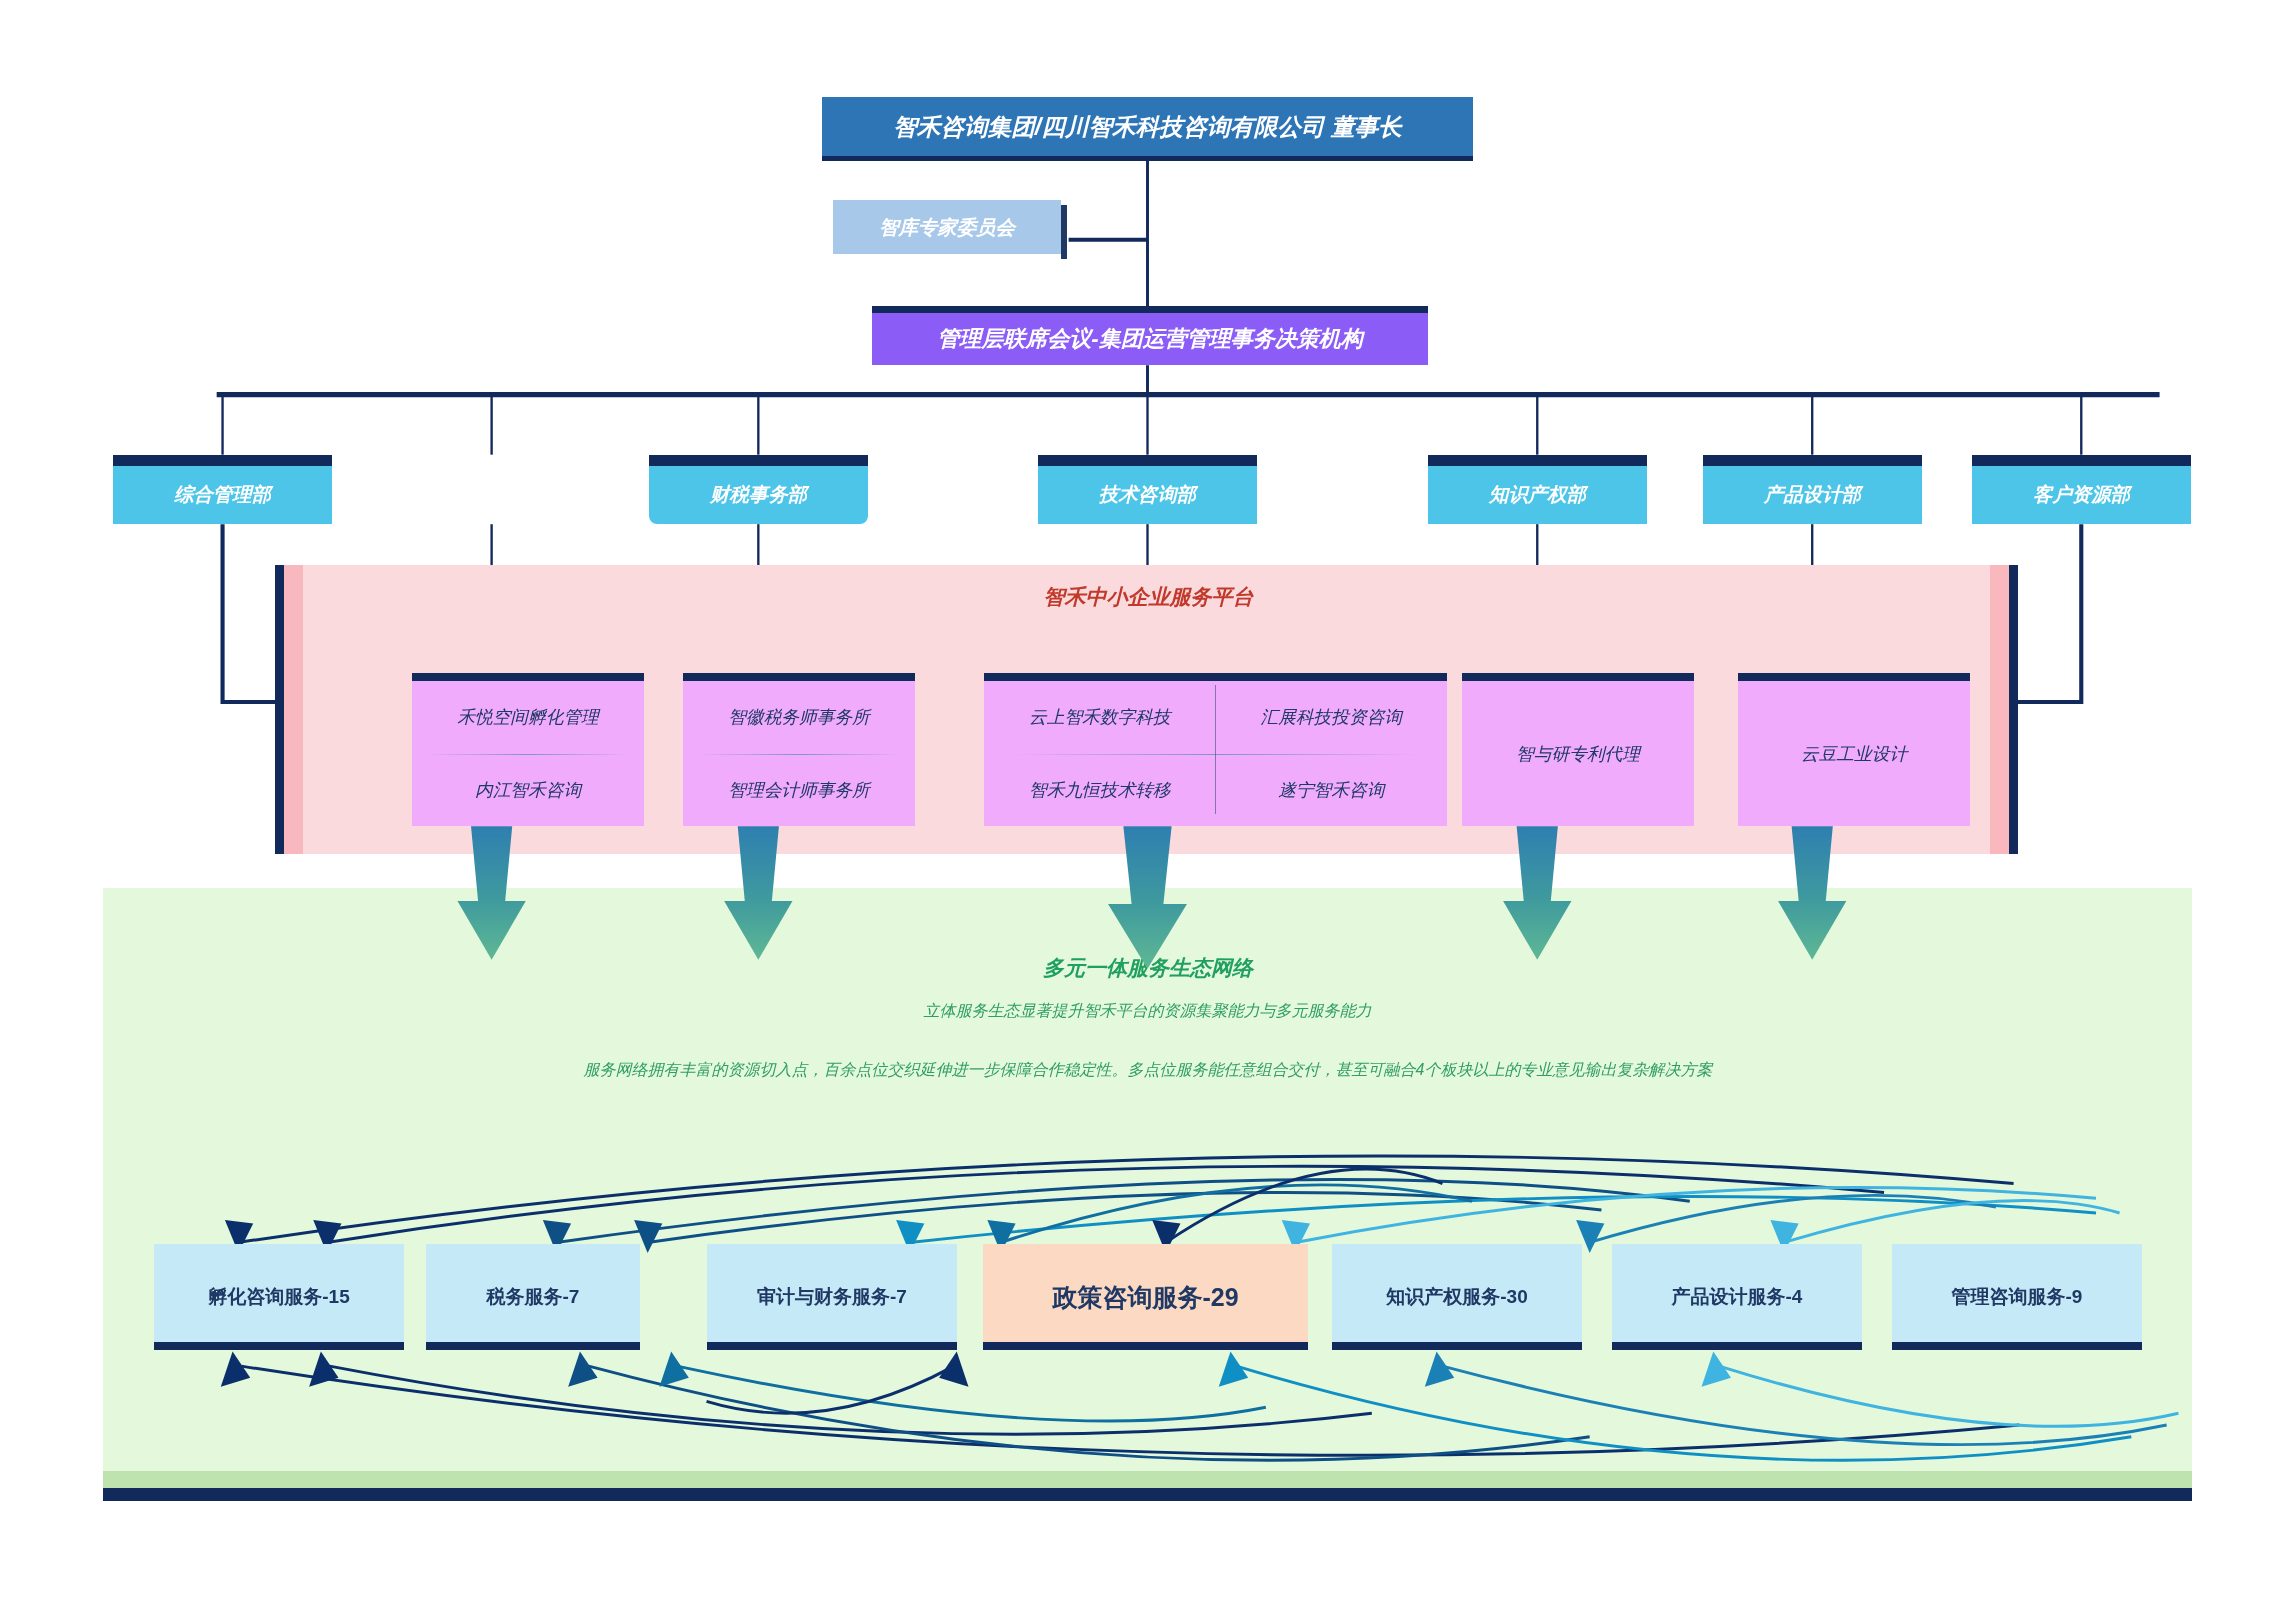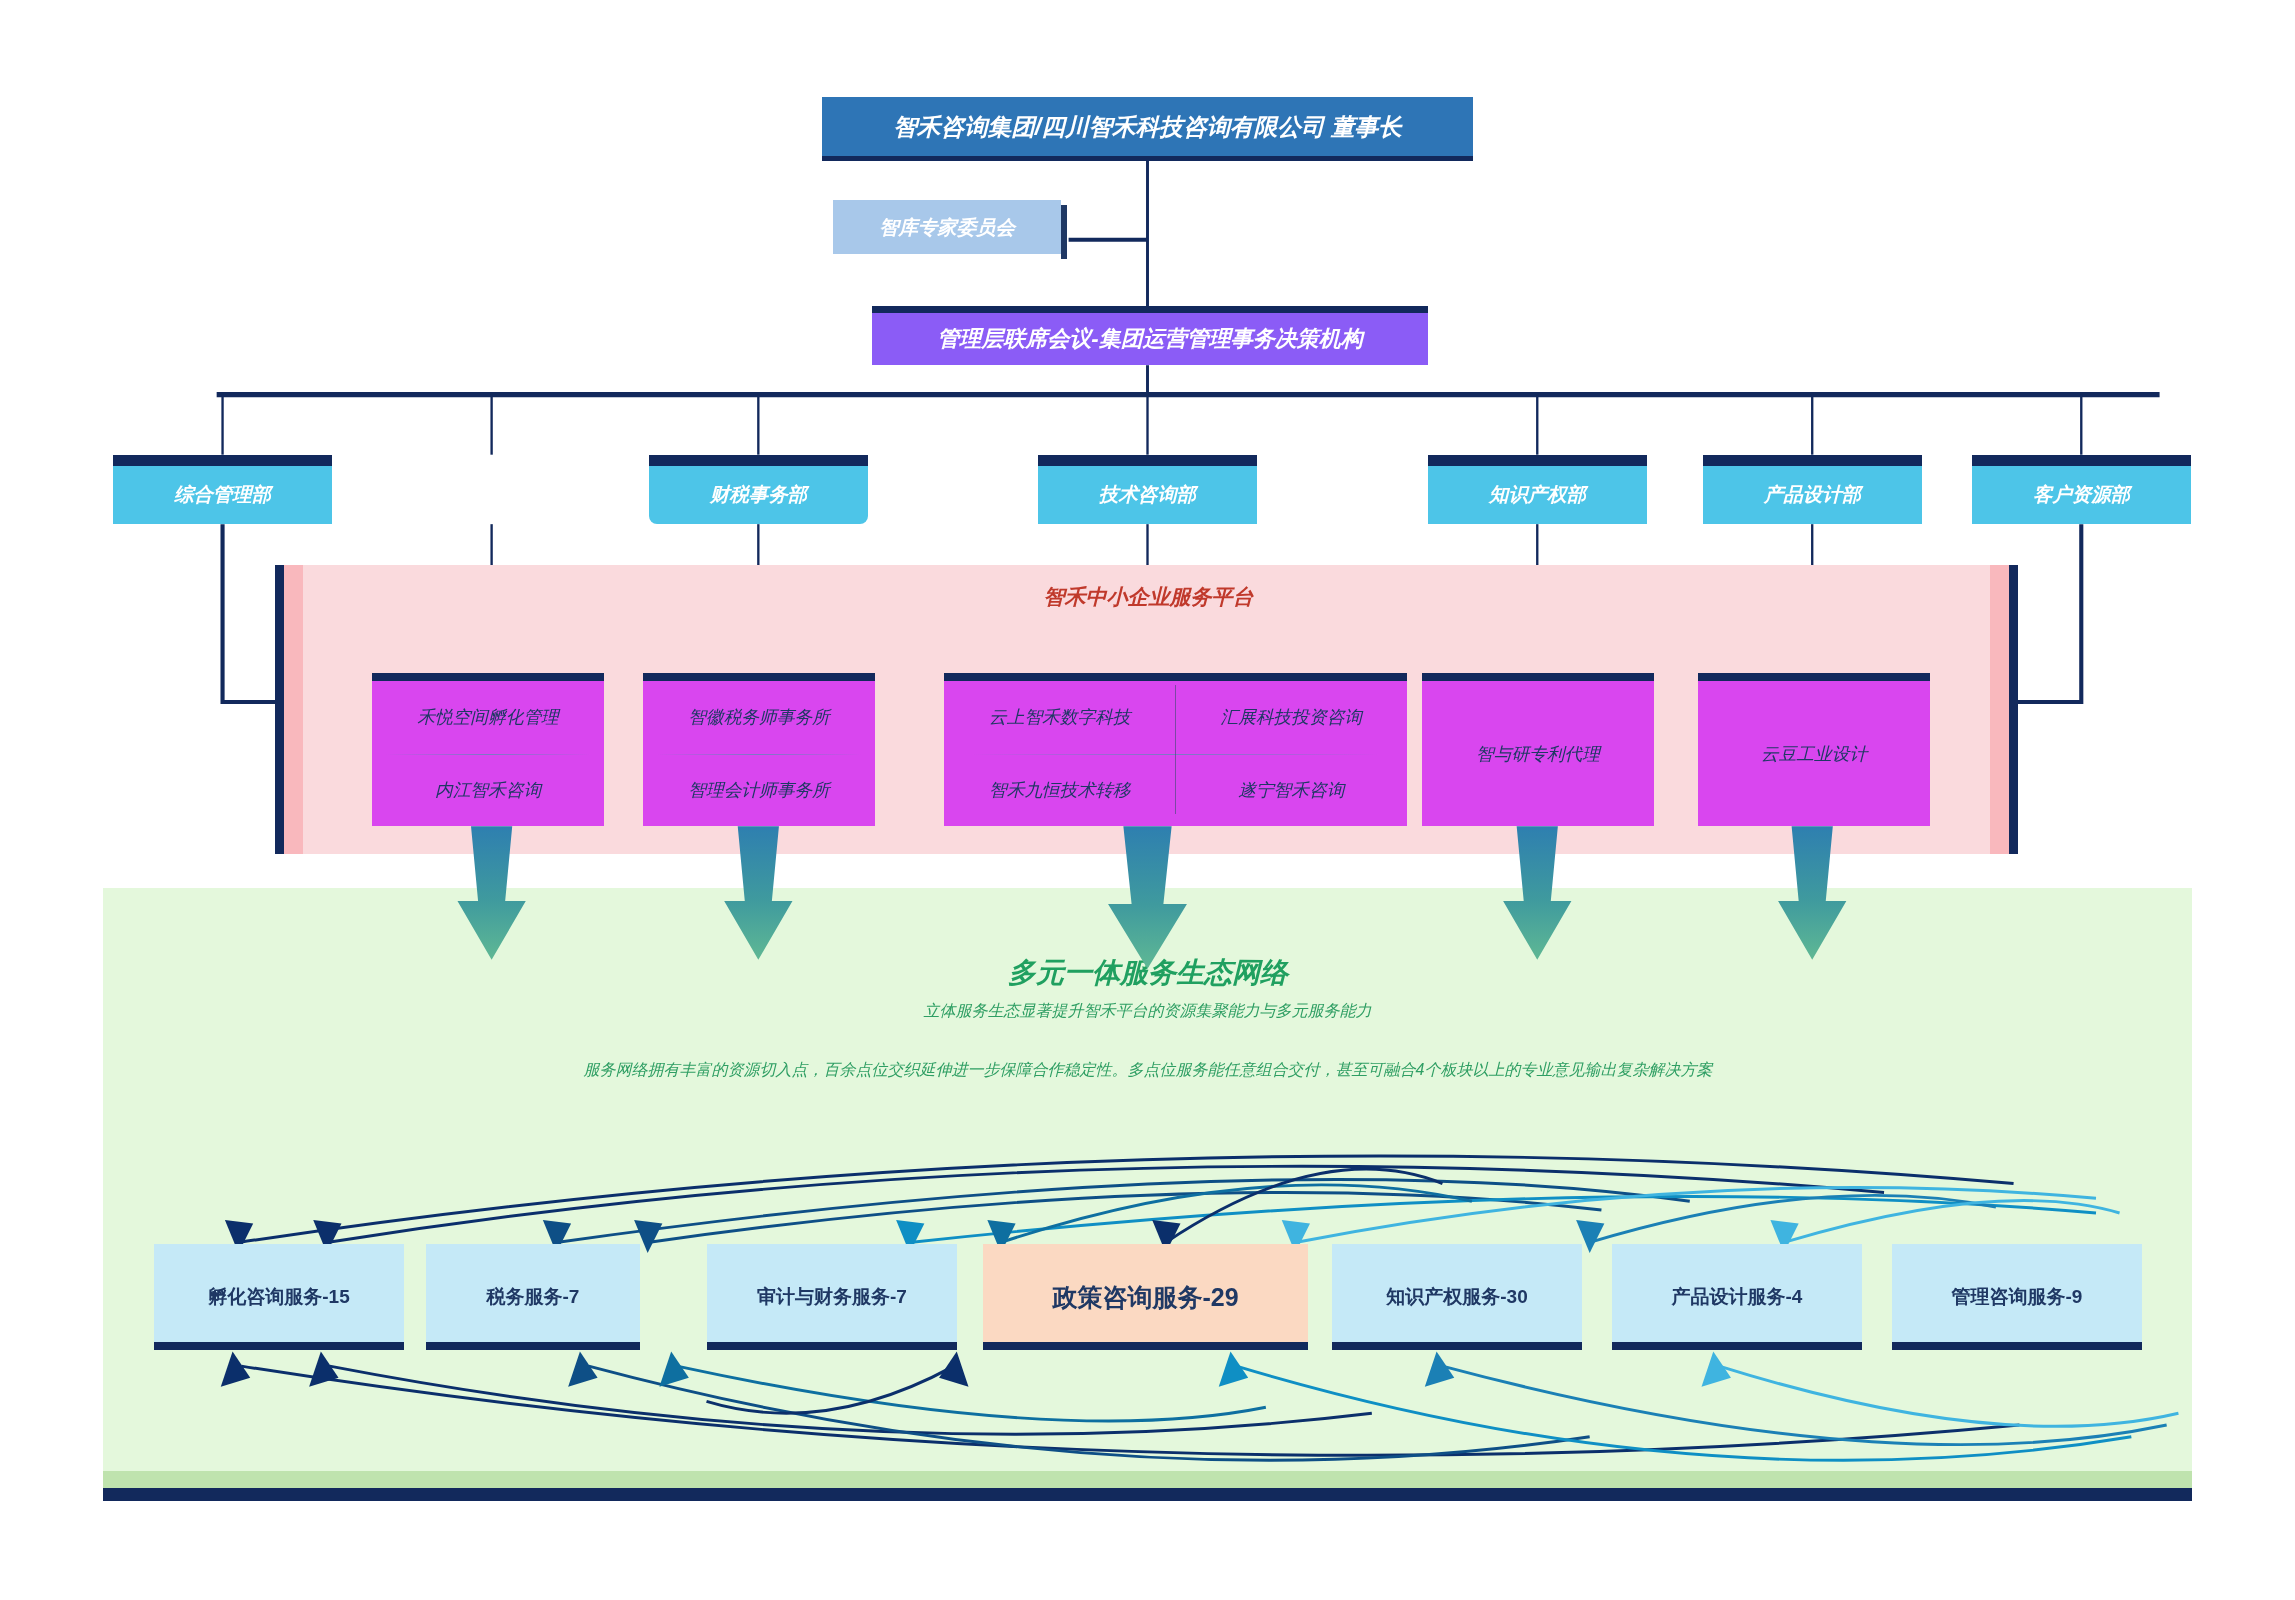--- a/index.html
+++ b/index.html
@@ -23,34 +23,34 @@
         display:flex;align-items:center;justify-content:center;text-align:center;padding-top:10.6px;}
 
   
   .platform{background:#fadadd;}
   .platform-left-navy{background:#12295c;}
   .platform-left-pink{background:#f9b8bd;}
   .platform-right-pink{background:#f9b8bd;}
   .platform-right-navy{background:#12295c;}
   .platform-title{color:#c0392b;font-size:21px;font-weight:bold;text-align:center;}
 
-  .sub{background:#d946ef;position:absolute;box-sizing:border-box;}
+  .sub{background:#f0abfc;position:absolute;box-sizing:border-box;margin-left:40px;}
   .sub .topbar{height:8.2px;}
   .subgrid{position:absolute;left:0;top:8.2px;right:0;bottom:0;display:grid;}
   .subcell{display:flex;align-items:center;justify-content:center;text-align:center;
            color:#1f3864;font-size:17.7px;}
   .hline{position:absolute;left:6%;right:6%;height:1.2px;
          background:linear-gradient(90deg,rgba(120,170,200,0),rgba(90,140,180,.75),rgba(120,170,200,0));}
   .vline{position:absolute;top:8%;bottom:8%;width:1.2px;background:#2d4a66;opacity:.55;}
 
   
   .eco{background:#e4f8dc;}
   .eco-band{background:#bfe3ae;}
   .eco-bottom{background:#12295c;}
-  .eco-title{color:#20a060;font-size:28px;font-weight:bold;text-align:center;}
+  .eco-title{color:#20a060;font-size:21px;font-weight:bold;text-align:center;}
   .eco-desc{color:#2e9e63;font-size:16px;text-align:center;white-space:nowrap;}
 
   .svc{background:#c5e9f7;position:absolute;box-sizing:border-box;
        display:flex;align-items:center;justify-content:center;text-align:center;}
   .svc .botbar{position:absolute;left:0;bottom:0;width:100%;height:8.2px;background:#12295c;}
   .svc-label{color:#1f3864;font-size:19px;font-weight:bold;padding:0 4.7px;}
   .svc.hl{background:#fbd9c2;}
   .svc.hl .svc-label{font-size:25px;}
 
   svg.overlay{position:absolute;left:0;top:0;width:2295px;height:1600px;pointer-events:none;}

